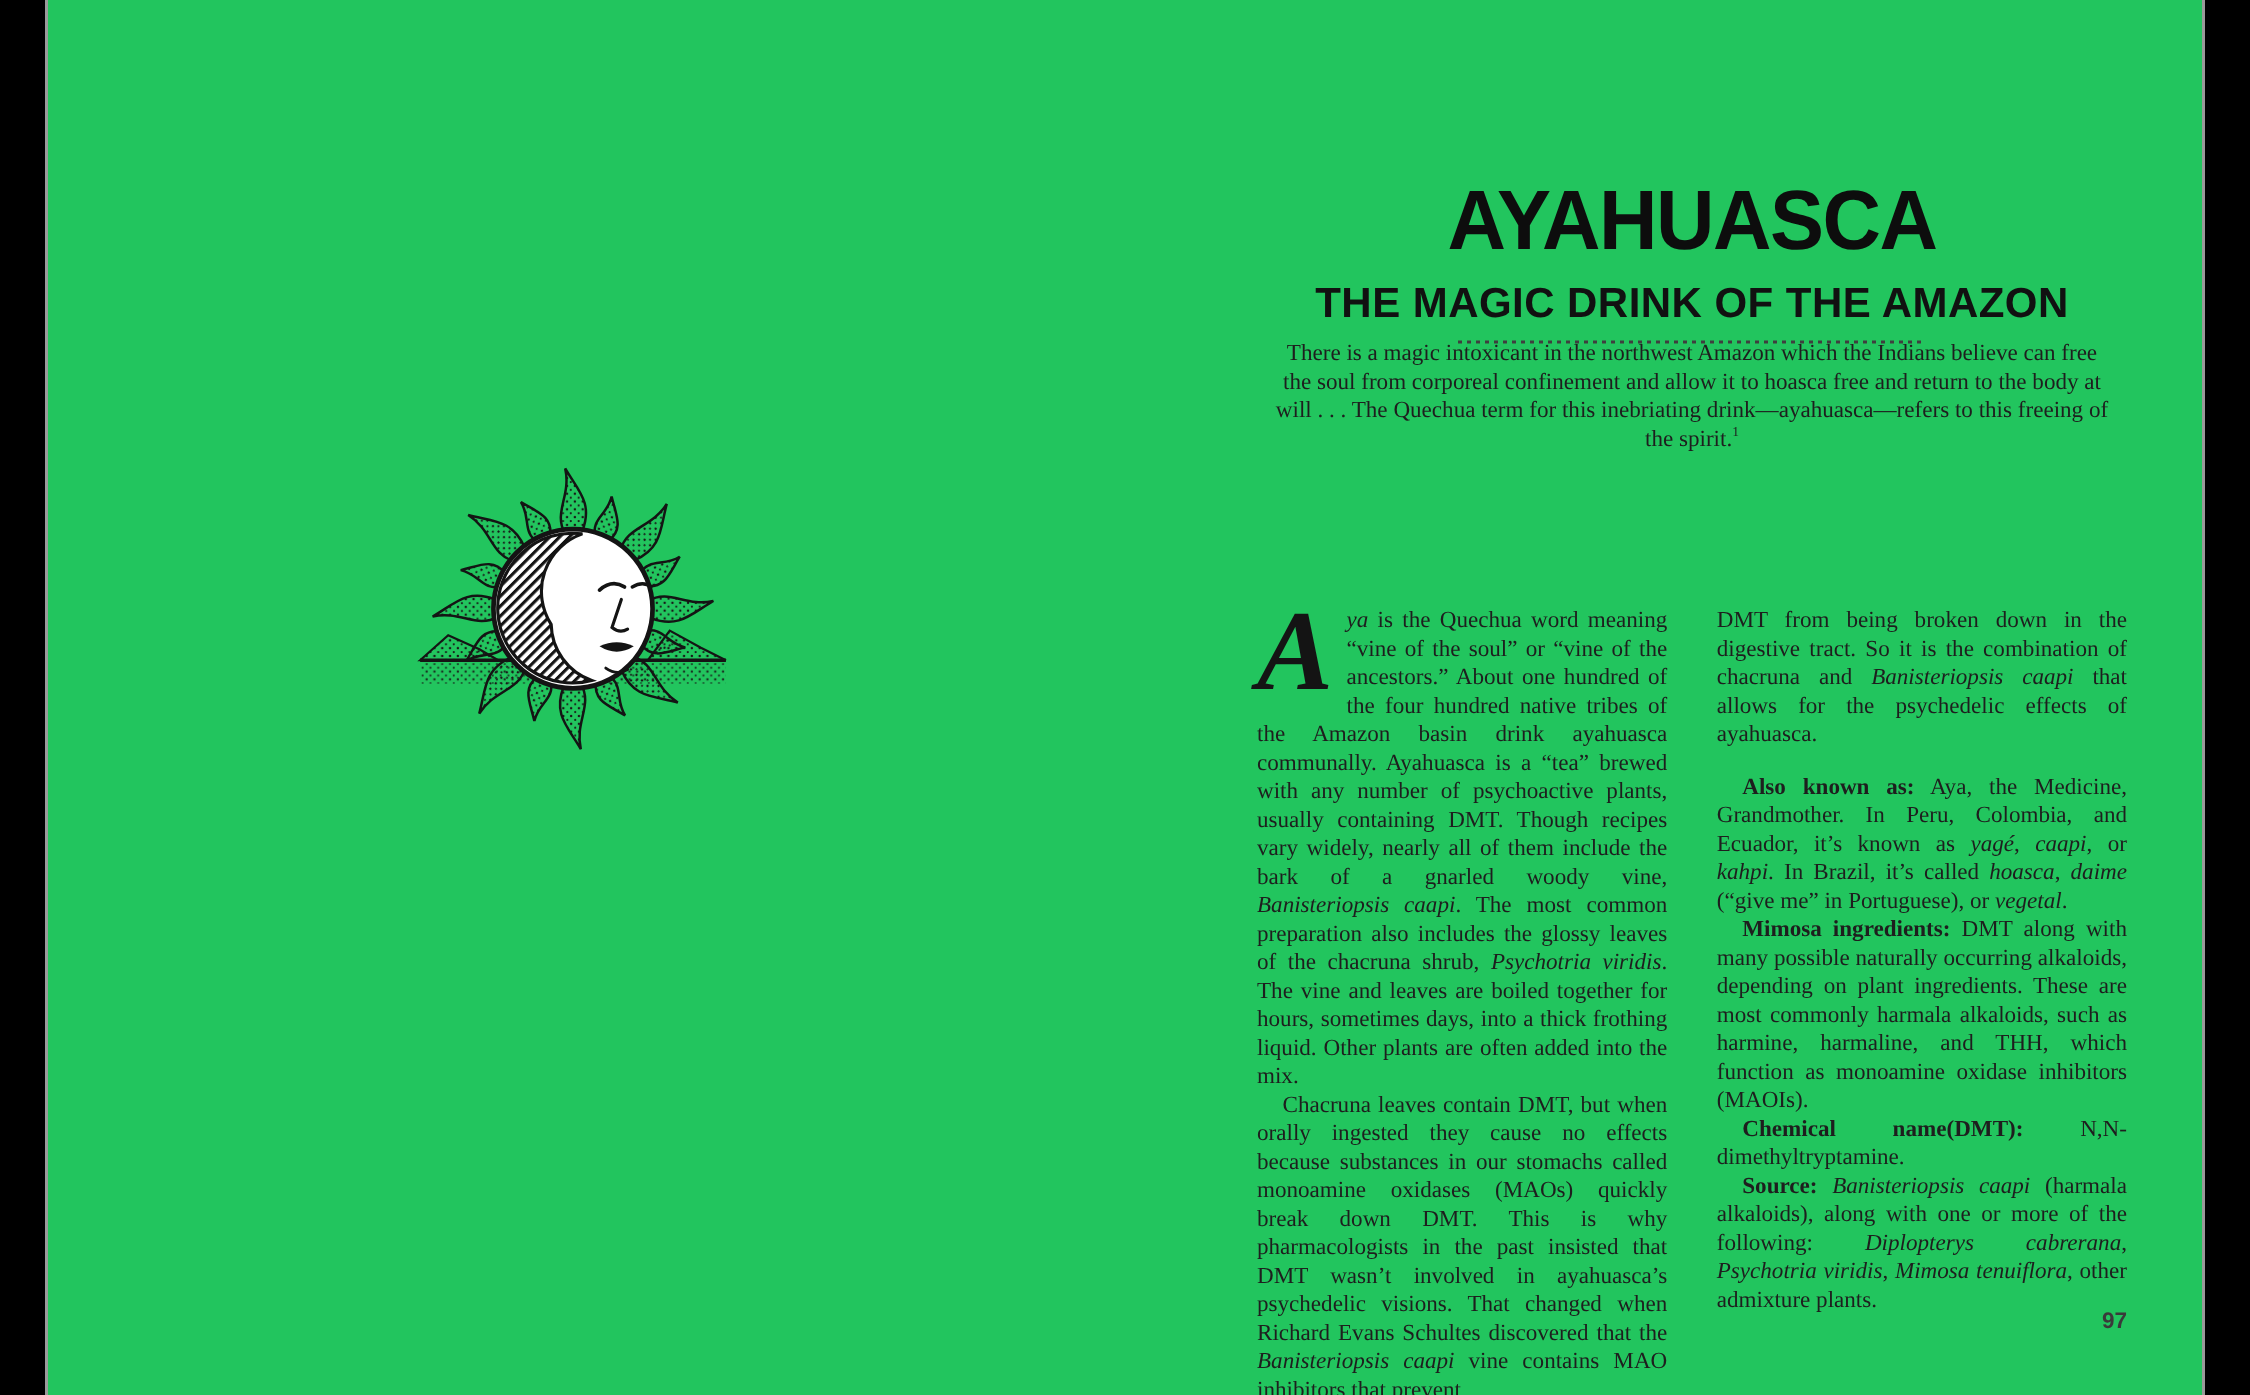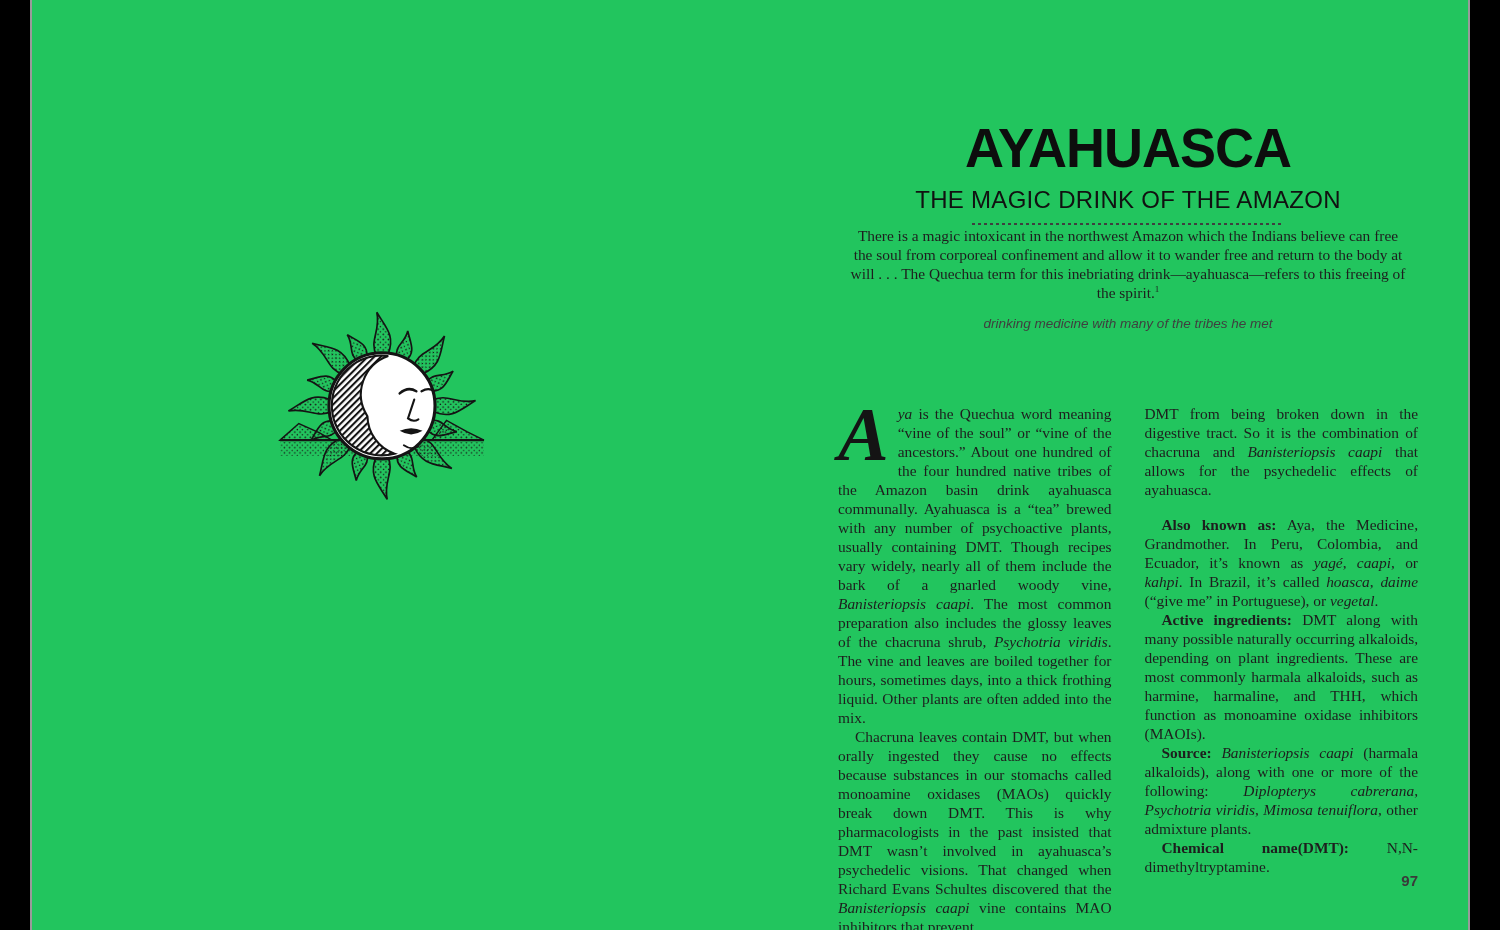--- a/index.html
+++ b/index.html
@@ -9,21 +9,21 @@
   .edge-bar.left{left:0;width:30px;border-right:2px solid #9a9a9a;}
   .edge-bar.right{left:1468px;width:32px;border-left:2px solid #9a9a9a;}
 
   
   .illustration{position:absolute;left:278px;top:305px;width:208px;height:210px;}
 
   
   .title-block{position:absolute;left:838px;top:120px;width:580px;text-align:center;}
   .chapter-title{font-family:"Liberation Sans",sans-serif;font-weight:800;font-size:54px;
                  line-height:1;letter-spacing:-1px;color:#0d0d0d;transform:scaleY(1.04);margin:0;}
-  .chapter-subtitle{font-family:"Liberation Sans",sans-serif;font-weight:400;font-size:24px;
+  .chapter-subtitle{font-family:"Liberation Sans",sans-serif;font-weight:700;font-size:28px;
                     letter-spacing:.3px;color:#111;margin-top:12px;}
   .dashed-rule{width:312px;height:2px;margin:9px auto 0 auto;
                background:repeating-linear-gradient(90deg,#3f3f3f 0 3px,transparent 3px 6px);}
 
   .epigraph{position:absolute;left:848px;top:226px;width:560px;text-align:center;
             font-size:16.5px;line-height:20px;color:#2c2c2c;}
   .epigraph .para{margin:0;text-align:center;}
 
   .attribution{position:absolute;left:838px;top:316px;width:580px;text-align:center;
                font-family:"Liberation Sans",sans-serif;color:#454545;}
@@ -103,36 +103,35 @@
     </svg>
   </div>
 
   <div class="title-block">
     <div class="chapter-title">AYAHUASCA</div>
     <div class="chapter-subtitle">THE MAGIC DRINK OF THE AMAZON</div>
     <div class="dashed-rule"></div>
   </div>
 
   <div class="epigraph">
-      <p class="para"><span>There is a magic intoxicant in the northwest Amazon which the Indians believe can free the soul from corporeal confinement and allow it to wander free and return to the body at will . . . The Quechua term for this inebriating drink—ayahuasca—refers to this freeing of the spirit.</span><span class="sup">1</span></p>
+      <p class="para"><span>There is a magic intoxicant in the northwest Amazon which the Indians believe can free the soul from corporeal confinement and allow it to hoasca free and return to the body at will . . . The Quechua term for this inebriating drink—ayahuasca—refers to this freeing of the spirit.</span><span class="sup">1</span></p>
     </div>
 
   <div class="attribution">
-    <div class="ital">drinking medicine with many of the tribes he met</div>
   </div>
 
   <div class="columns">
     <div class="col">
         <p class="para"><span class="dropcap">A</span><span class="it">ya</span><span> is the Quechua word meaning “vine of the soul” or “vine of the ancestors.” About one hundred of the four hundred native tribes of the Amazon basin drink ayahuasca communally. Ayahuasca is a “tea” brewed with any number of psychoactive plants, usually containing DMT. Though recipes vary widely, nearly all of them include the bark of a gnarled woody vine, </span><span class="it">Banisteriopsis caapi</span><span>. The most common preparation also includes the glossy leaves of the chacruna shrub, </span><span class="it">Psychotria viridis</span><span>. The vine and leaves are boiled together for hours, sometimes days, into a thick frothing liquid. Other plants are often added into the mix.</span></p>
         <p class="para indent"><span>Chacruna leaves contain DMT, but when orally ingested they cause no effects because substances in our stomachs called monoamine oxidases (MAOs) quickly break down DMT. This is why pharmacologists in the past insisted that DMT wasn’t involved in ayahuasca’s psychedelic visions. That changed when Richard Evans Schultes discovered that the </span><span class="it">Banisteriopsis caapi</span><span> vine contains MAO inhibitors that prevent</span></p>
       </div>
     <div class="col">
         <p class="para"><span>DMT from being broken down in the digestive tract. So it is the combination of chacruna and </span><span class="it">Banisteriopsis caapi</span><span> that allows for the psychedelic effects of ayahuasca.</span></p>
         <p class="para indent gap-before"><span class="bd">Also known as:</span><span> Aya, the Medicine, Grandmother. In Peru, Colombia, and Ecuador, it’s known as </span><span class="it">yagé</span><span>, </span><span class="it">caapi</span><span>, or </span><span class="it">kahpi</span><span>. In Brazil, it’s called </span><span class="it">hoasca</span><span>, </span><span class="it">daime</span><span> (“give me” in Portuguese), or </span><span class="it">vegetal</span><span>.</span></p>
-        <p class="para indent"><span class="bd">Active ingredients:</span><span> DMT along with many possible naturally occurring alkaloids, depending on plant ingredients. These are most commonly harmala alkaloids, such as harmine, harmaline, and THH, which function as monoamine oxidase inhibitors (MAOIs).</span></p>
+        <p class="para indent"><span class="bd">Mimosa ingredients:</span><span> DMT along with many possible naturally occurring alkaloids, depending on plant ingredients. These are most commonly harmala alkaloids, such as harmine, harmaline, and THH, which function as monoamine oxidase inhibitors (MAOIs).</span></p>
+        <p class="para indent"><span class="bd">Chemical name(DMT):</span><span> N,N-dimethyltryptamine.</span></p>
         <p class="para indent"><span class="bd">Source:</span><span> </span><span class="it">Banisteriopsis caapi</span><span> (harmala alkaloids), along with one or more of the following: </span><span class="it">Diplopterys cabrerana</span><span>, </span><span class="it">Psychotria viridis</span><span>, </span><span class="it">Mimosa tenuiflora</span><span>, other admixture plants.</span></p>
-        <p class="para indent"><span class="bd">Chemical name(DMT):</span><span> N,N-dimethyltryptamine.</span></p>
       </div>
   </div>
 
   <div class="page-number">97</div>
 
 </div>
 
 </body></html>

